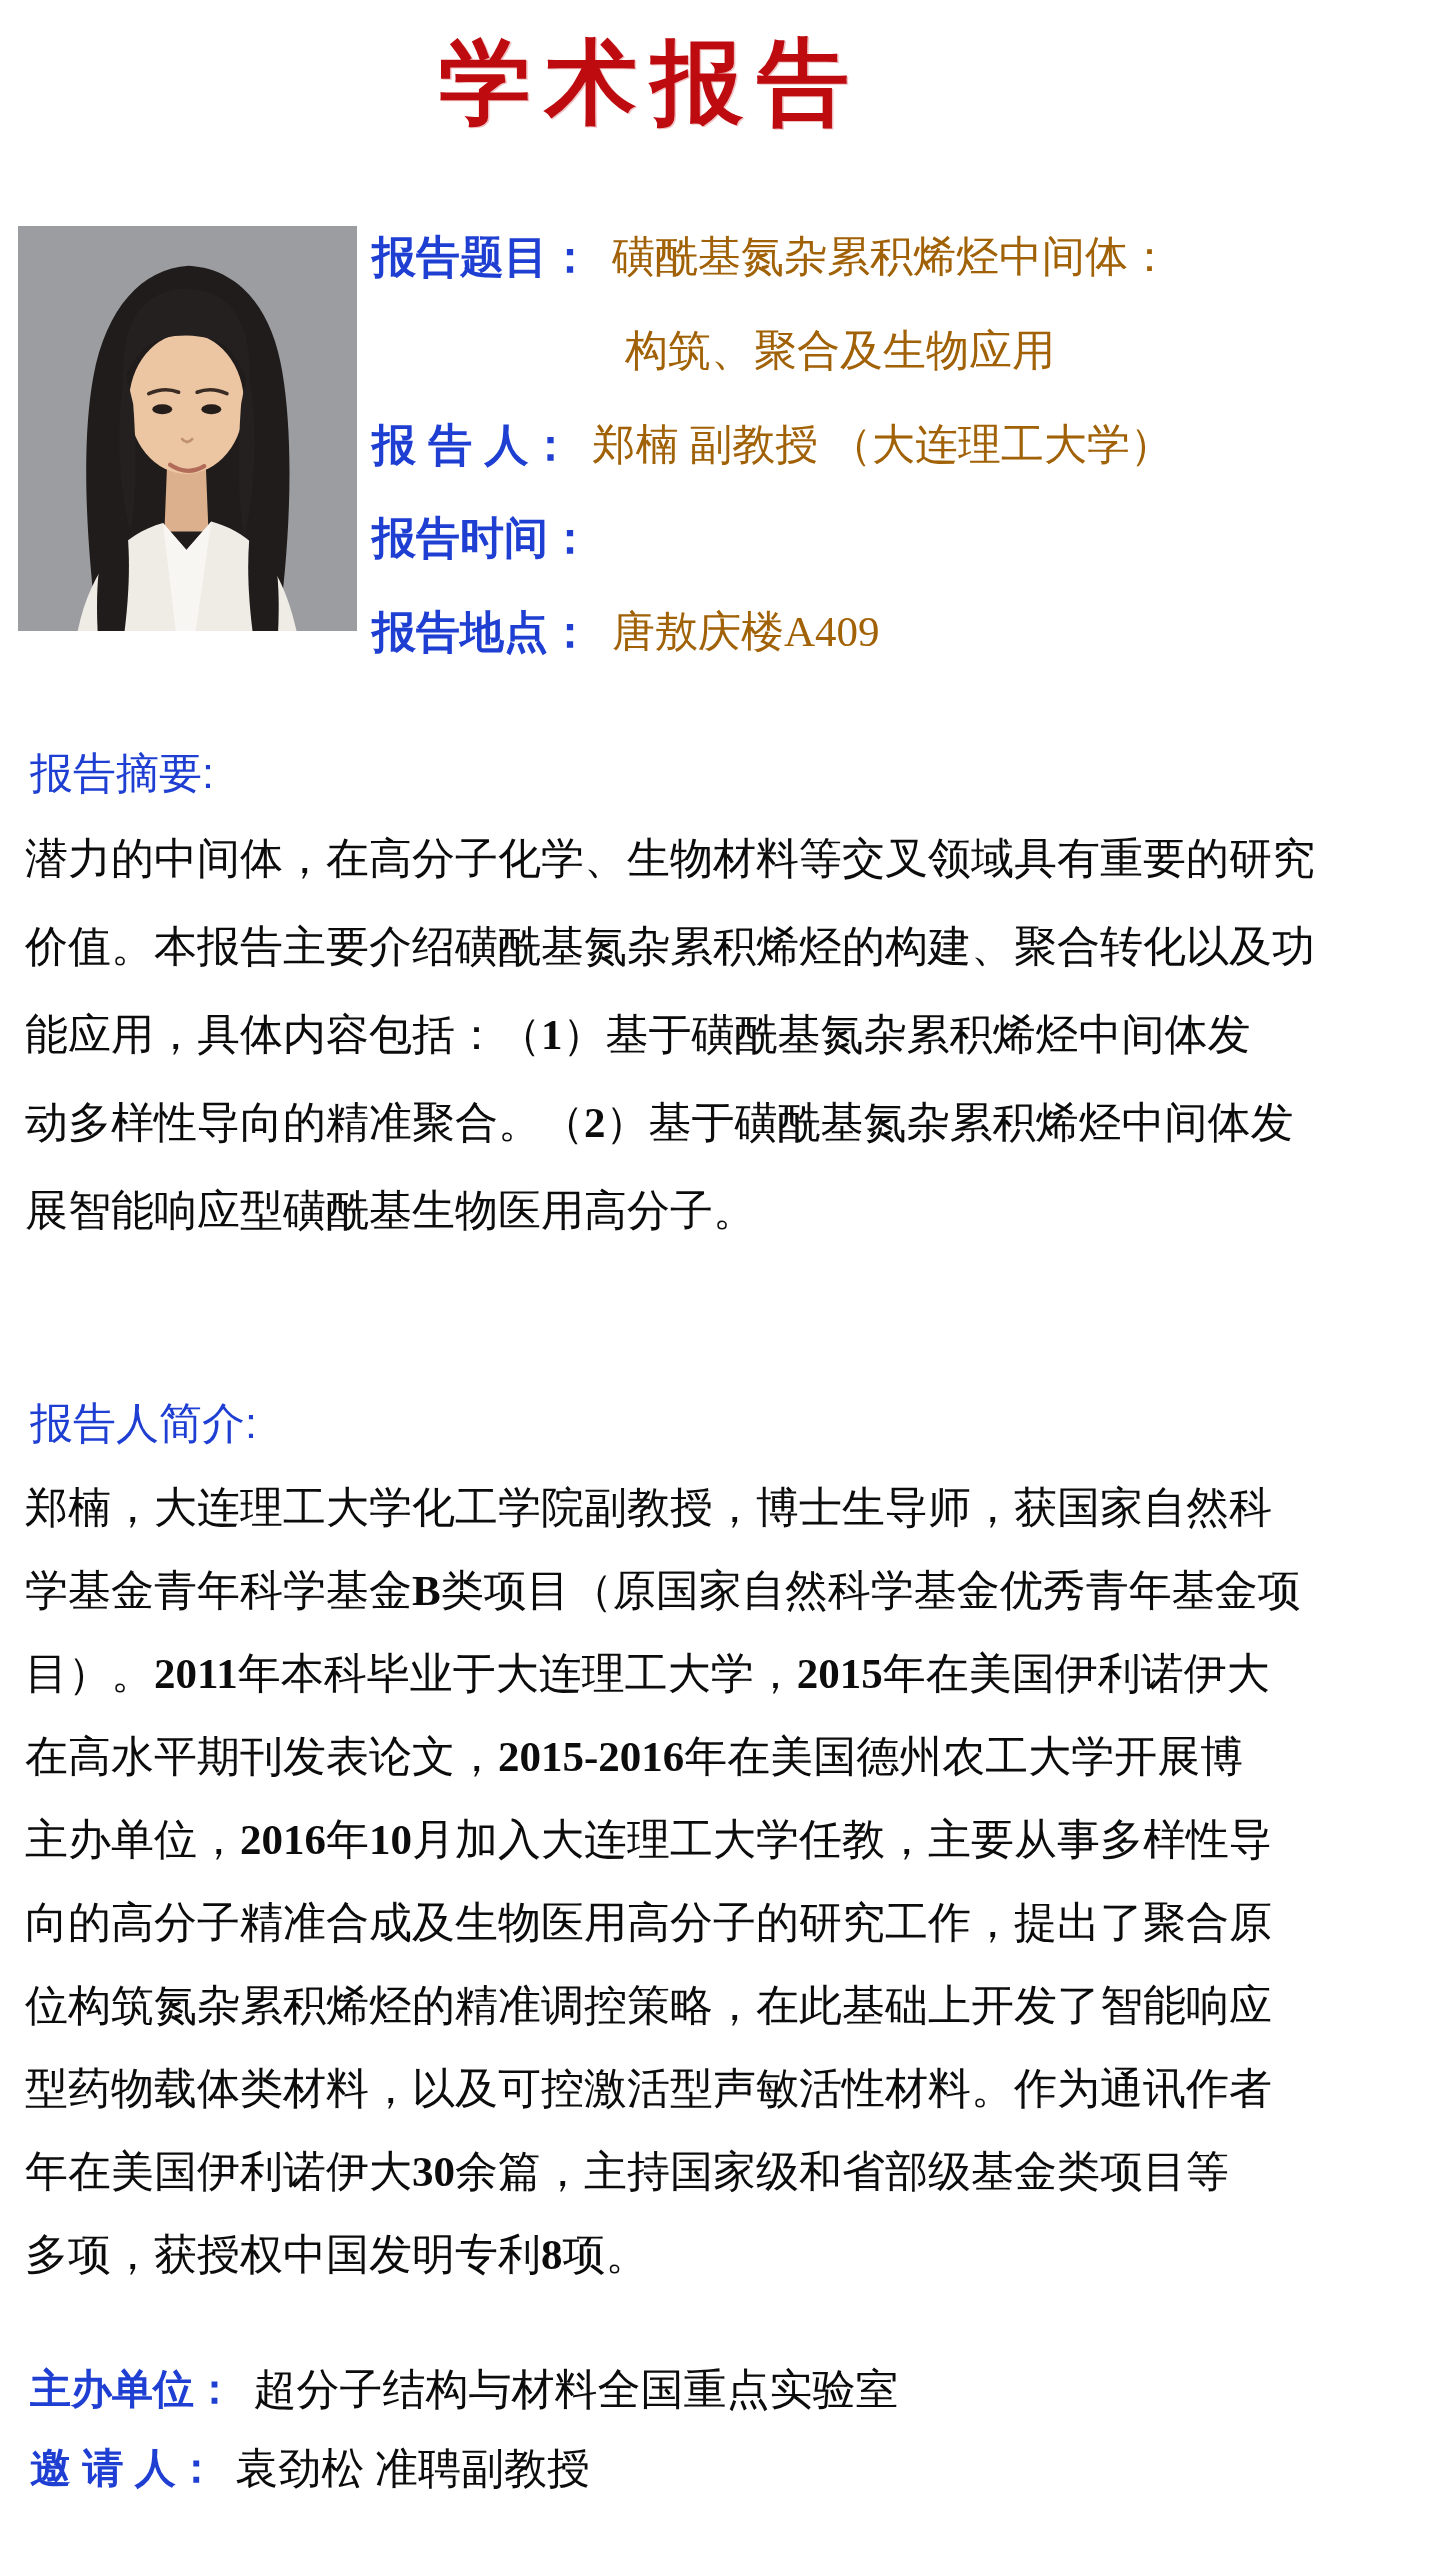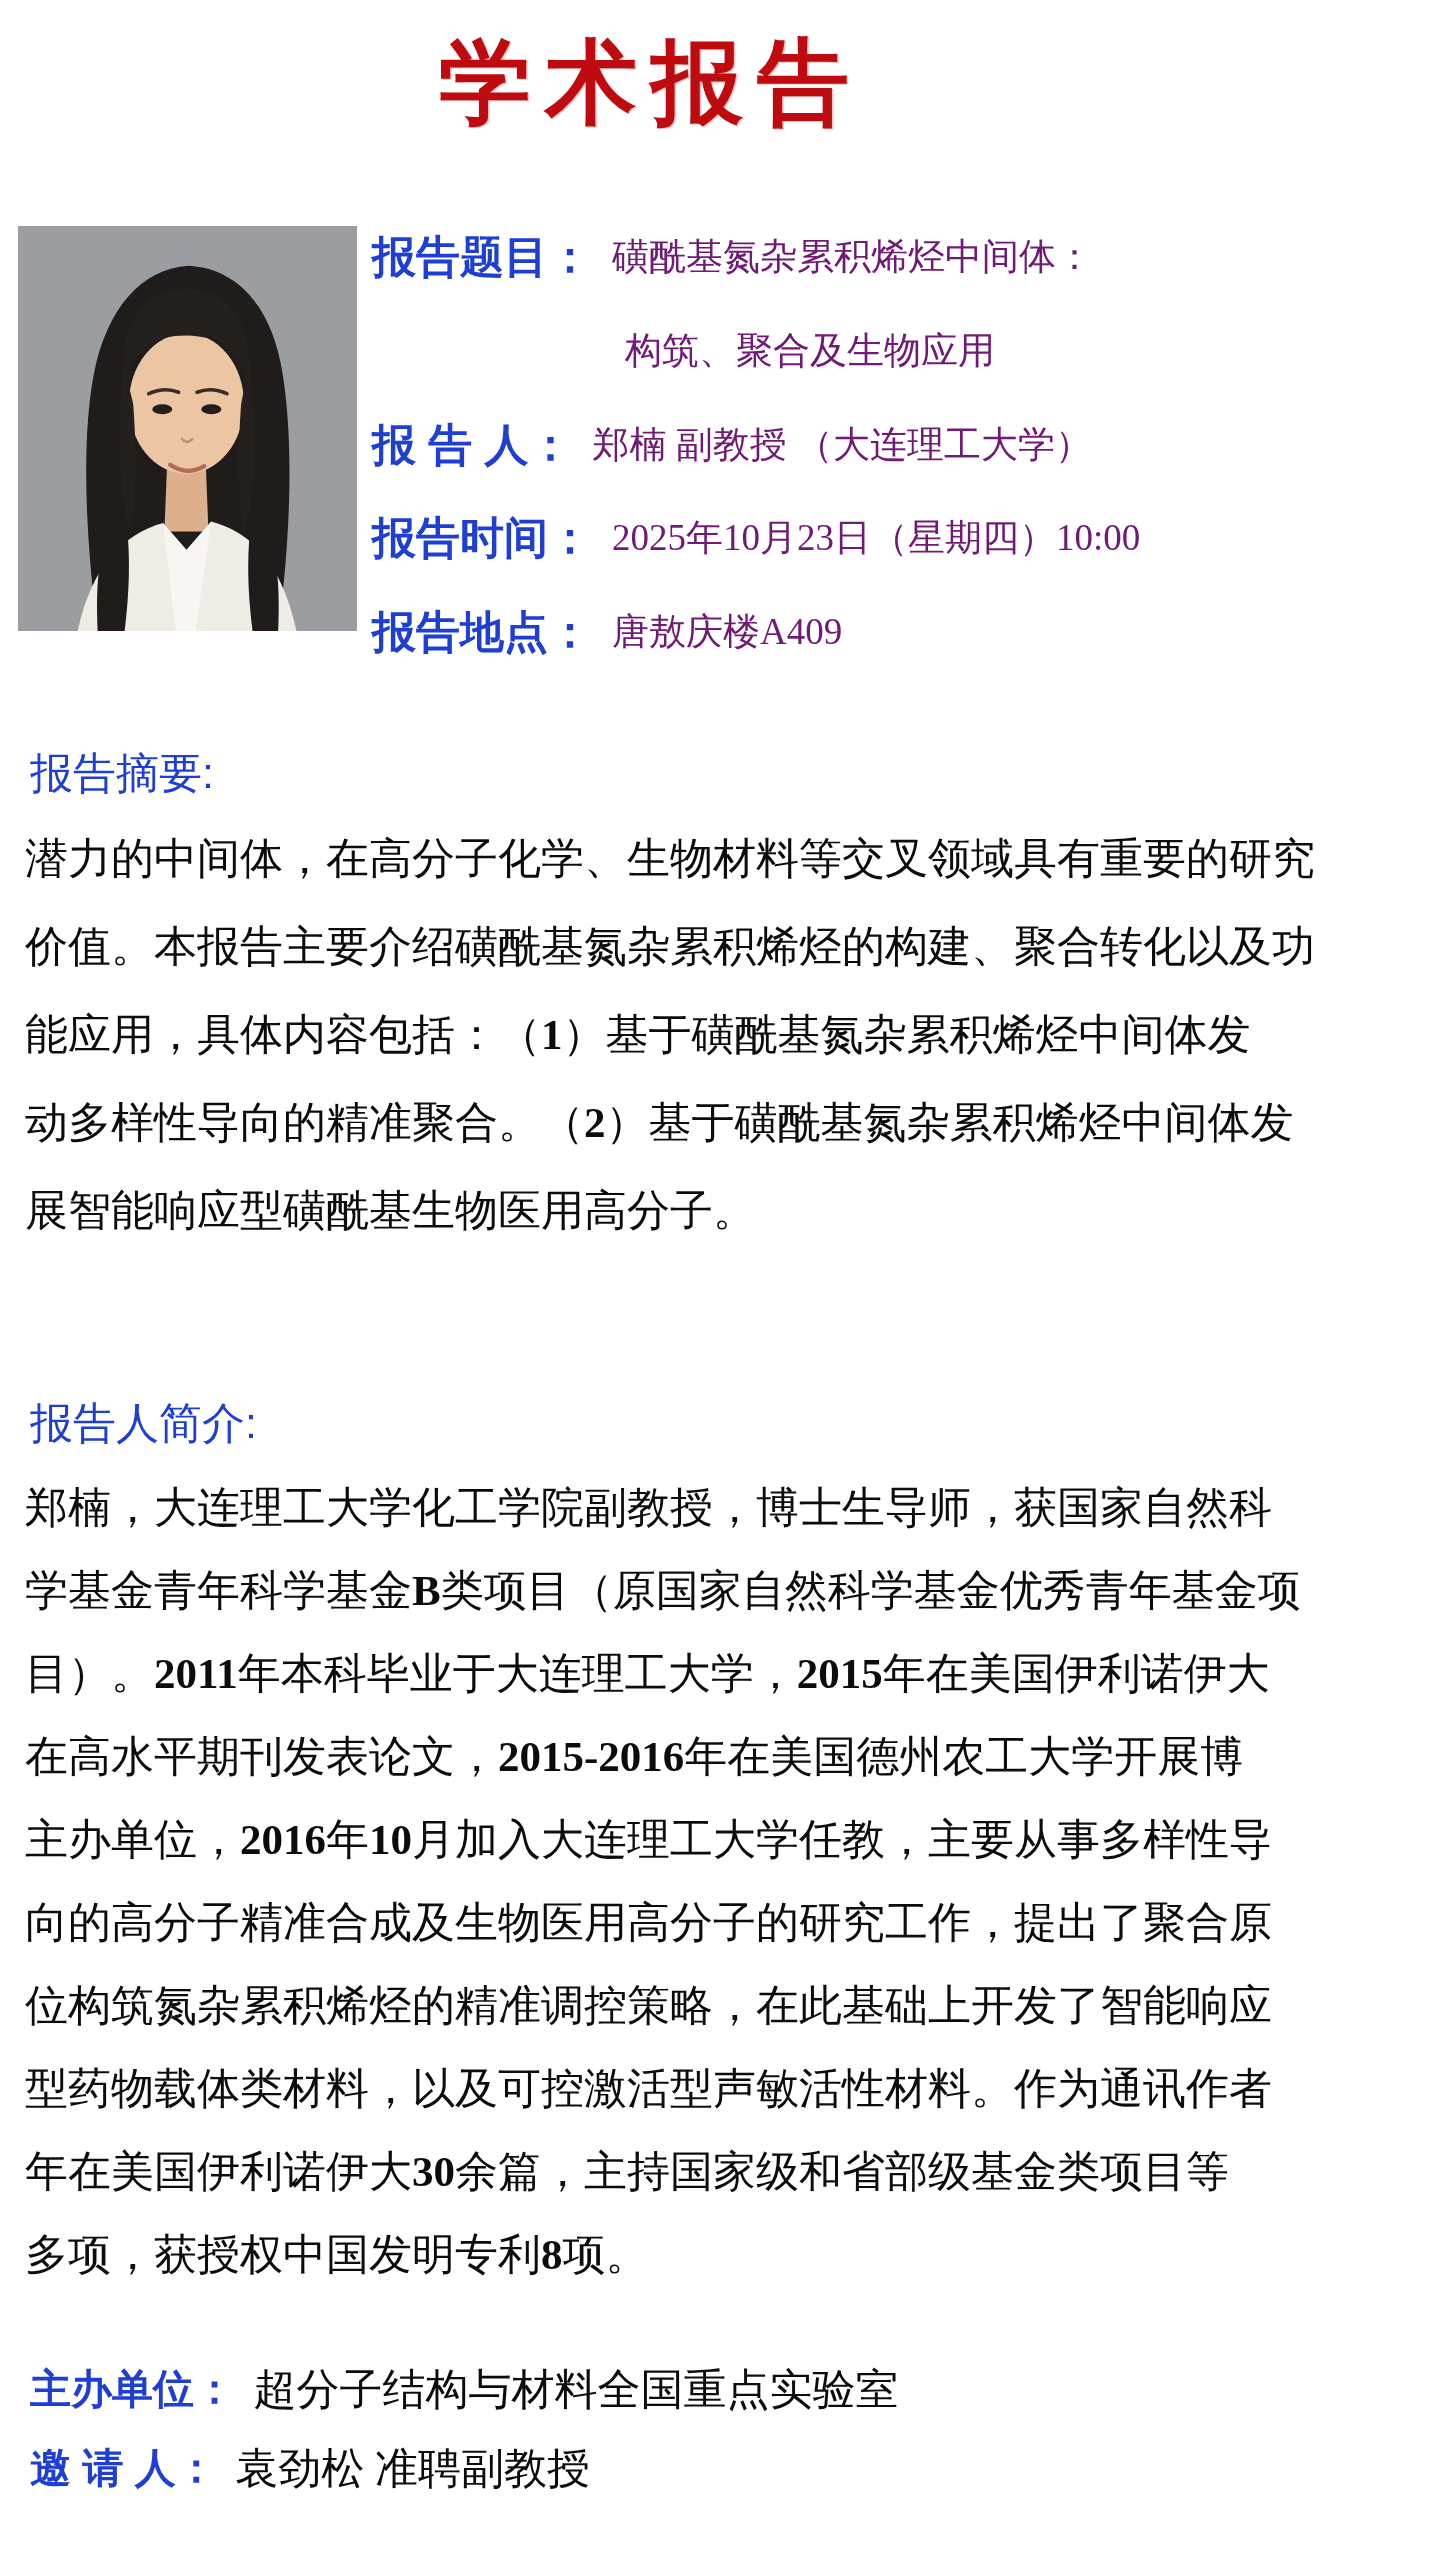--- a/index.html
+++ b/index.html
@@ -24,21 +24,21 @@
   .photo{left:18px;top:226px;width:339px;height:405px;}
   .photo svg{display:block;width:100%;height:100%;}
 
   
   .info-row{left:372px;width:1065px;display:flex;align-items:flex-start;white-space:nowrap;}
   .info-row .lbl{
     font-family:"Liberation Sans","DejaVu Sans",sans-serif;
     font-weight:bold;color:#1e3fd2;font-size:44px;line-height:60px;
     margin-right:20px;flex:0 0 auto;
   }
-  .info-row .val{font-size:37px;line-height:60px;color:#701a75;}
+  .info-row .val{font-size:43px;line-height:60px;color:#a16207;}
   .row-1{top:227px;}
   .row-2{top:321px;left:625px;}
   .row-3{top:415px;}
   .row-4{top:508px;}
   .row-5{top:602px;}
 
   
   .sec-head{
     font-family:"Liberation Sans","DejaVu Sans",sans-serif;
     font-weight:normal;color:#1e3fd2;font-size:43px;line-height:47px;
@@ -111,21 +111,20 @@
 </div>
 <div class="abs info-row row-2">
   <span class="val">构筑、聚合及生物应用</span>
 </div>
 <div class="abs info-row row-3">
   <span class="lbl">报 告 人：</span>
   <span class="val">郑楠 副教授 （大连理工大学）</span>
 </div>
 <div class="abs info-row row-4">
   <span class="lbl">报告时间：</span>
-  <span class="val">2025年10月23日（星期四）10:00</span>
 </div>
 <div class="abs info-row row-5">
   <span class="lbl">报告地点：</span>
   <span class="val">唐敖庆楼A409</span>
 </div>
 
 <div class="abs sec-head abstract-head">报告摘要:</div>
 <div class="abs para para-abstract">
     <div class="tline"><span>潜力的中间体，在高分子化学、生物材料等交叉领域具有重要的研究</span></div>
     <div class="tline"><span>价值。本报告主要介绍磺酰基氮杂累积烯烃的构建、聚合转化以及功</span></div>

